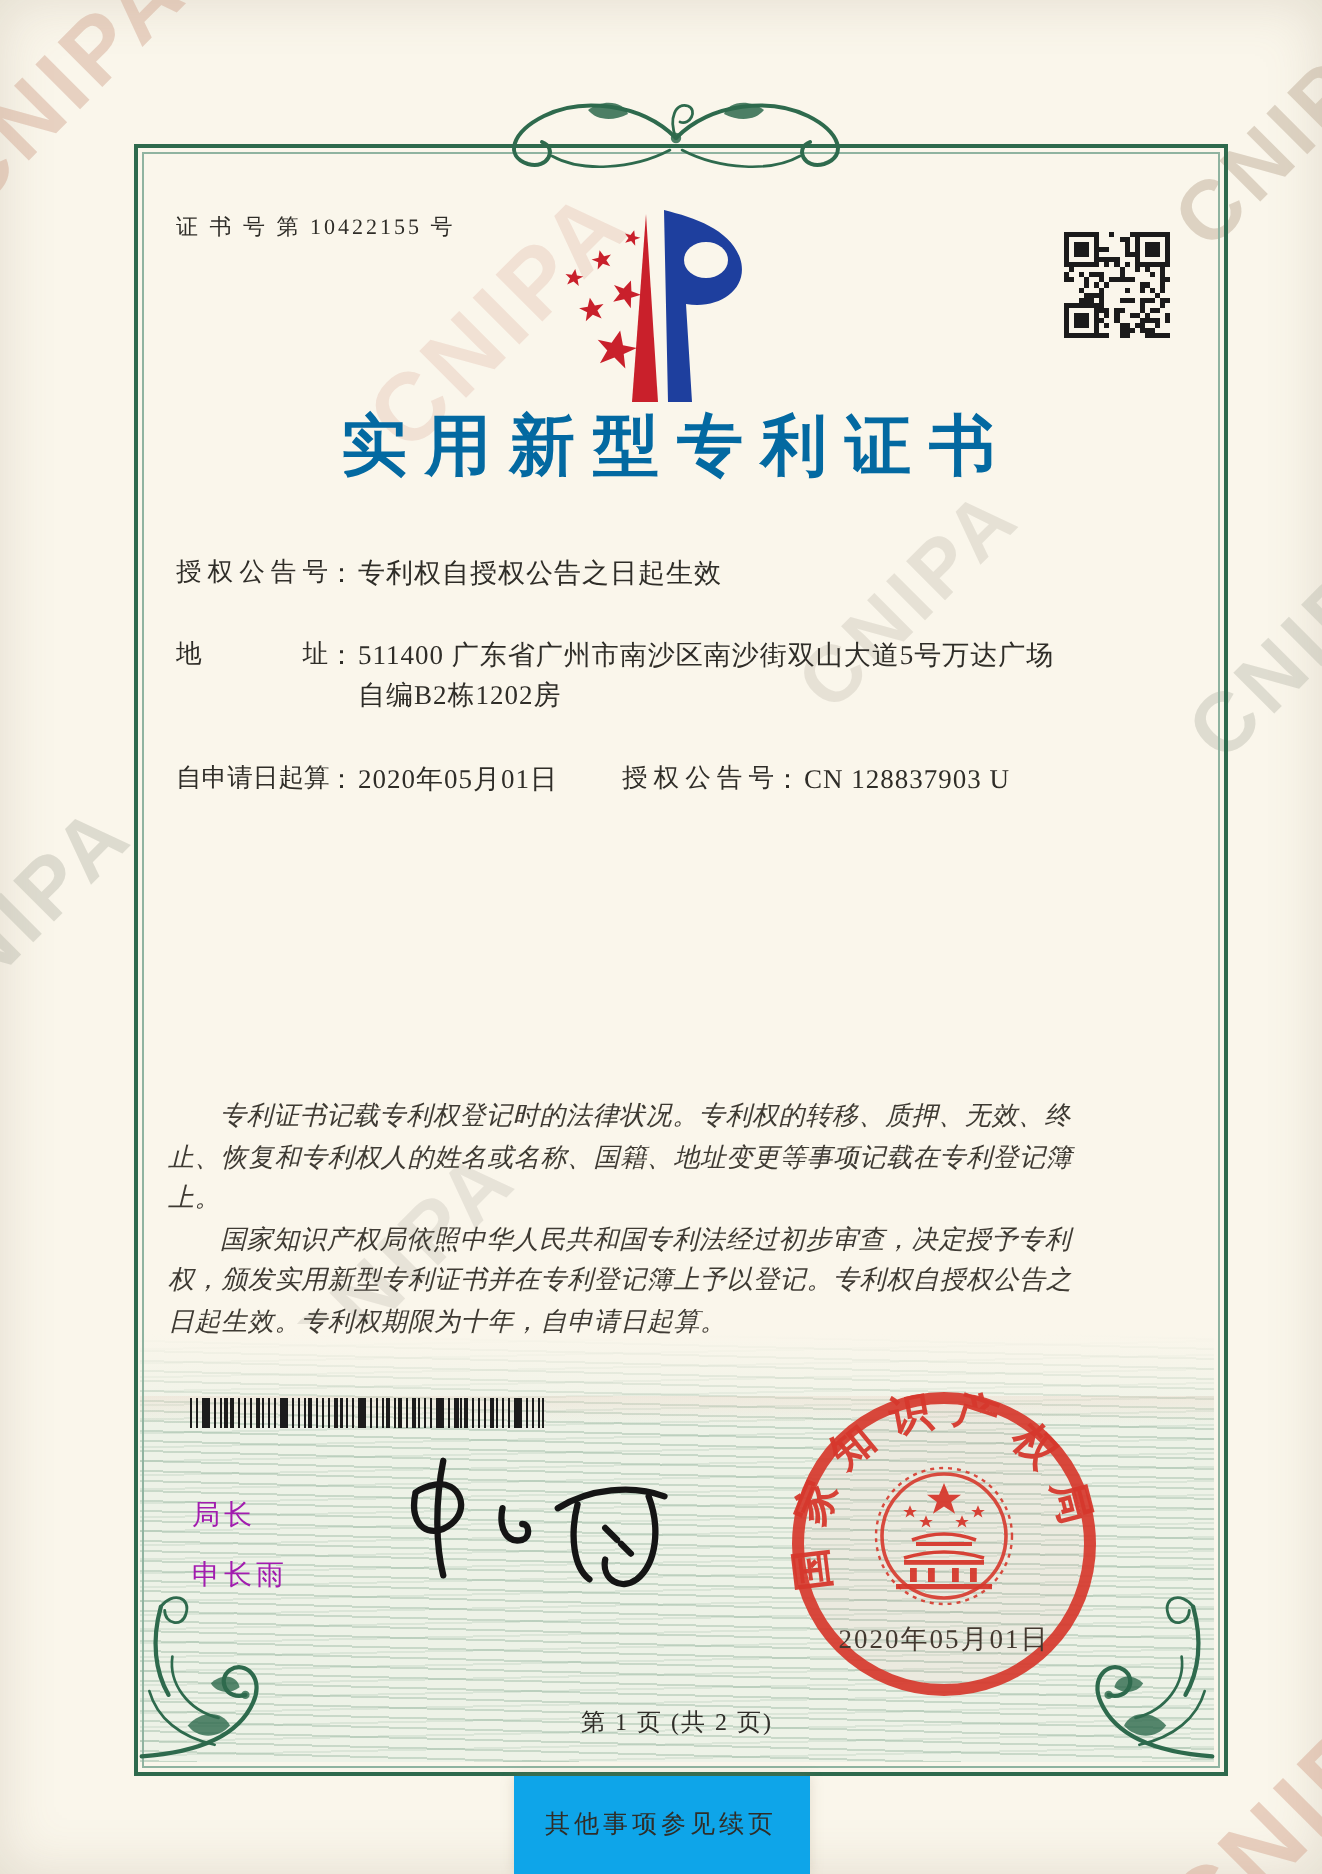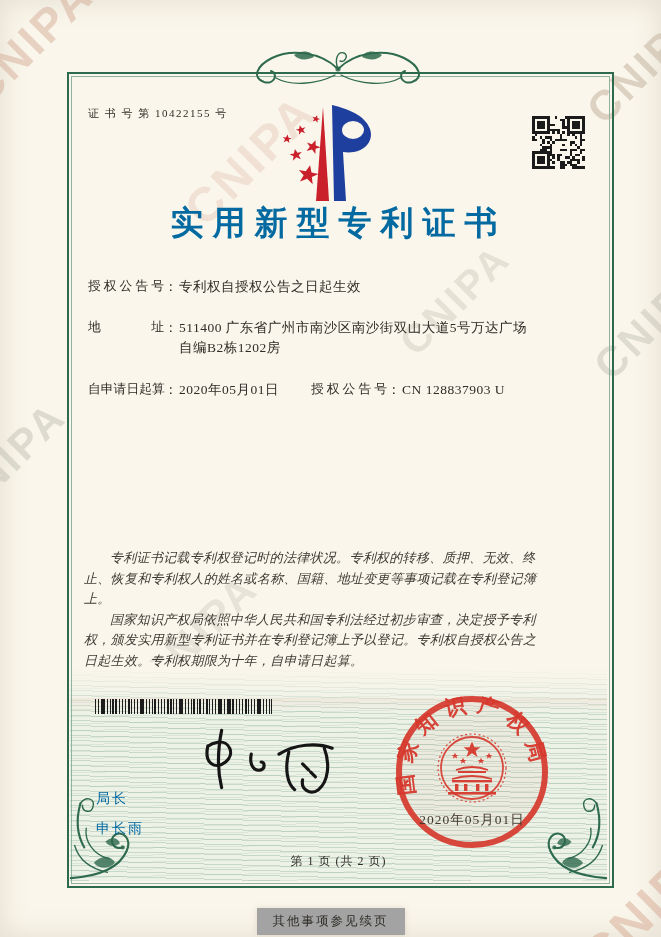--- a/index.html
+++ b/index.html
@@ -41,30 +41,30 @@
   .fv.wrap{white-space:normal;width:362px;line-height:20px}
   .grant2{margin-left:32px}
   .paras{position:absolute;left:84px;top:548px;width:456px;font-size:13px;line-height:20.5px;
       font-style:italic;color:#3e3a33;z-index:5}
   .paras p{margin:0;text-indent:2em;letter-spacing:.3px}
   .barcode{position:absolute;left:95px;top:699px;width:177px;height:15px;z-index:5;
       background-image:
        repeating-linear-gradient(90deg,#1c1c1c 0 1px,transparent 1px 3px),
        repeating-linear-gradient(90deg,transparent 0 7px,#1c1c1c 7px 9px,transparent 9px 13px),
        repeating-linear-gradient(90deg,transparent 0 17px,#1c1c1c 17px 18.5px,transparent 18.5px 29px);}
-  .signer{position:absolute;left:96px;top:784px;font-size:14px;letter-spacing:2px;
-      line-height:30px;color:#0369a1;z-index:5}
+  .signer{position:absolute;left:96px;top:744px;font-size:14px;letter-spacing:2px;
+      line-height:30px;color:#a21caf;z-index:5}
   .signature{position:absolute;left:192px;top:720px;width:158px;height:85px;z-index:5}
   .seal{position:absolute;left:392px;top:692px;width:160px;height:160px;z-index:6}
   .seal-date{position:absolute;left:0;top:119px;width:160px;text-align:center;
       font-size:13.5px;letter-spacing:1px;color:#43382f;z-index:7}
   .page-note{position:absolute;left:67px;top:853px;width:543px;text-align:center;
       font-size:12px;letter-spacing:1px;z-index:5}
-  .footer-note{position:absolute;left:50%;transform:translateX(-50%);top:908px;
-      background:#a3a3a3;padding:5px 16px;font-size:12.5px;letter-spacing:2px;z-index:5;
+  .footer-note{position:absolute;left:50%;transform:translateX(-50%);top:888px;
+      background:#0ea5e9;padding:16px 16px;font-size:12.5px;letter-spacing:2px;z-index:5;
       box-shadow:0 0 6px rgba(160,140,110,.25)}
 </style>
 </head>
 <body>
 
 <span class="wm" style="left:30px;top:42px;font-size:46px;color:rgba(209,164,143,.45)">CNIPA</span>
 <span class="wm" style="left:250px;top:160px;font-size:48px;color:rgba(221,175,158,.30)">CNIPA</span>
 <span class="wm" style="left:645px;top:66px;font-size:42px;color:rgba(196,181,160,.55)">CNIPA</span>
 <span class="wm" style="left:652px;top:322px;font-size:42px;color:rgba(188,188,176,.45)">CNIPA</span>
 <span class="wm" style="left:455px;top:300px;font-size:40px;color:rgba(198,192,180,.38)">CNIPA</span>

